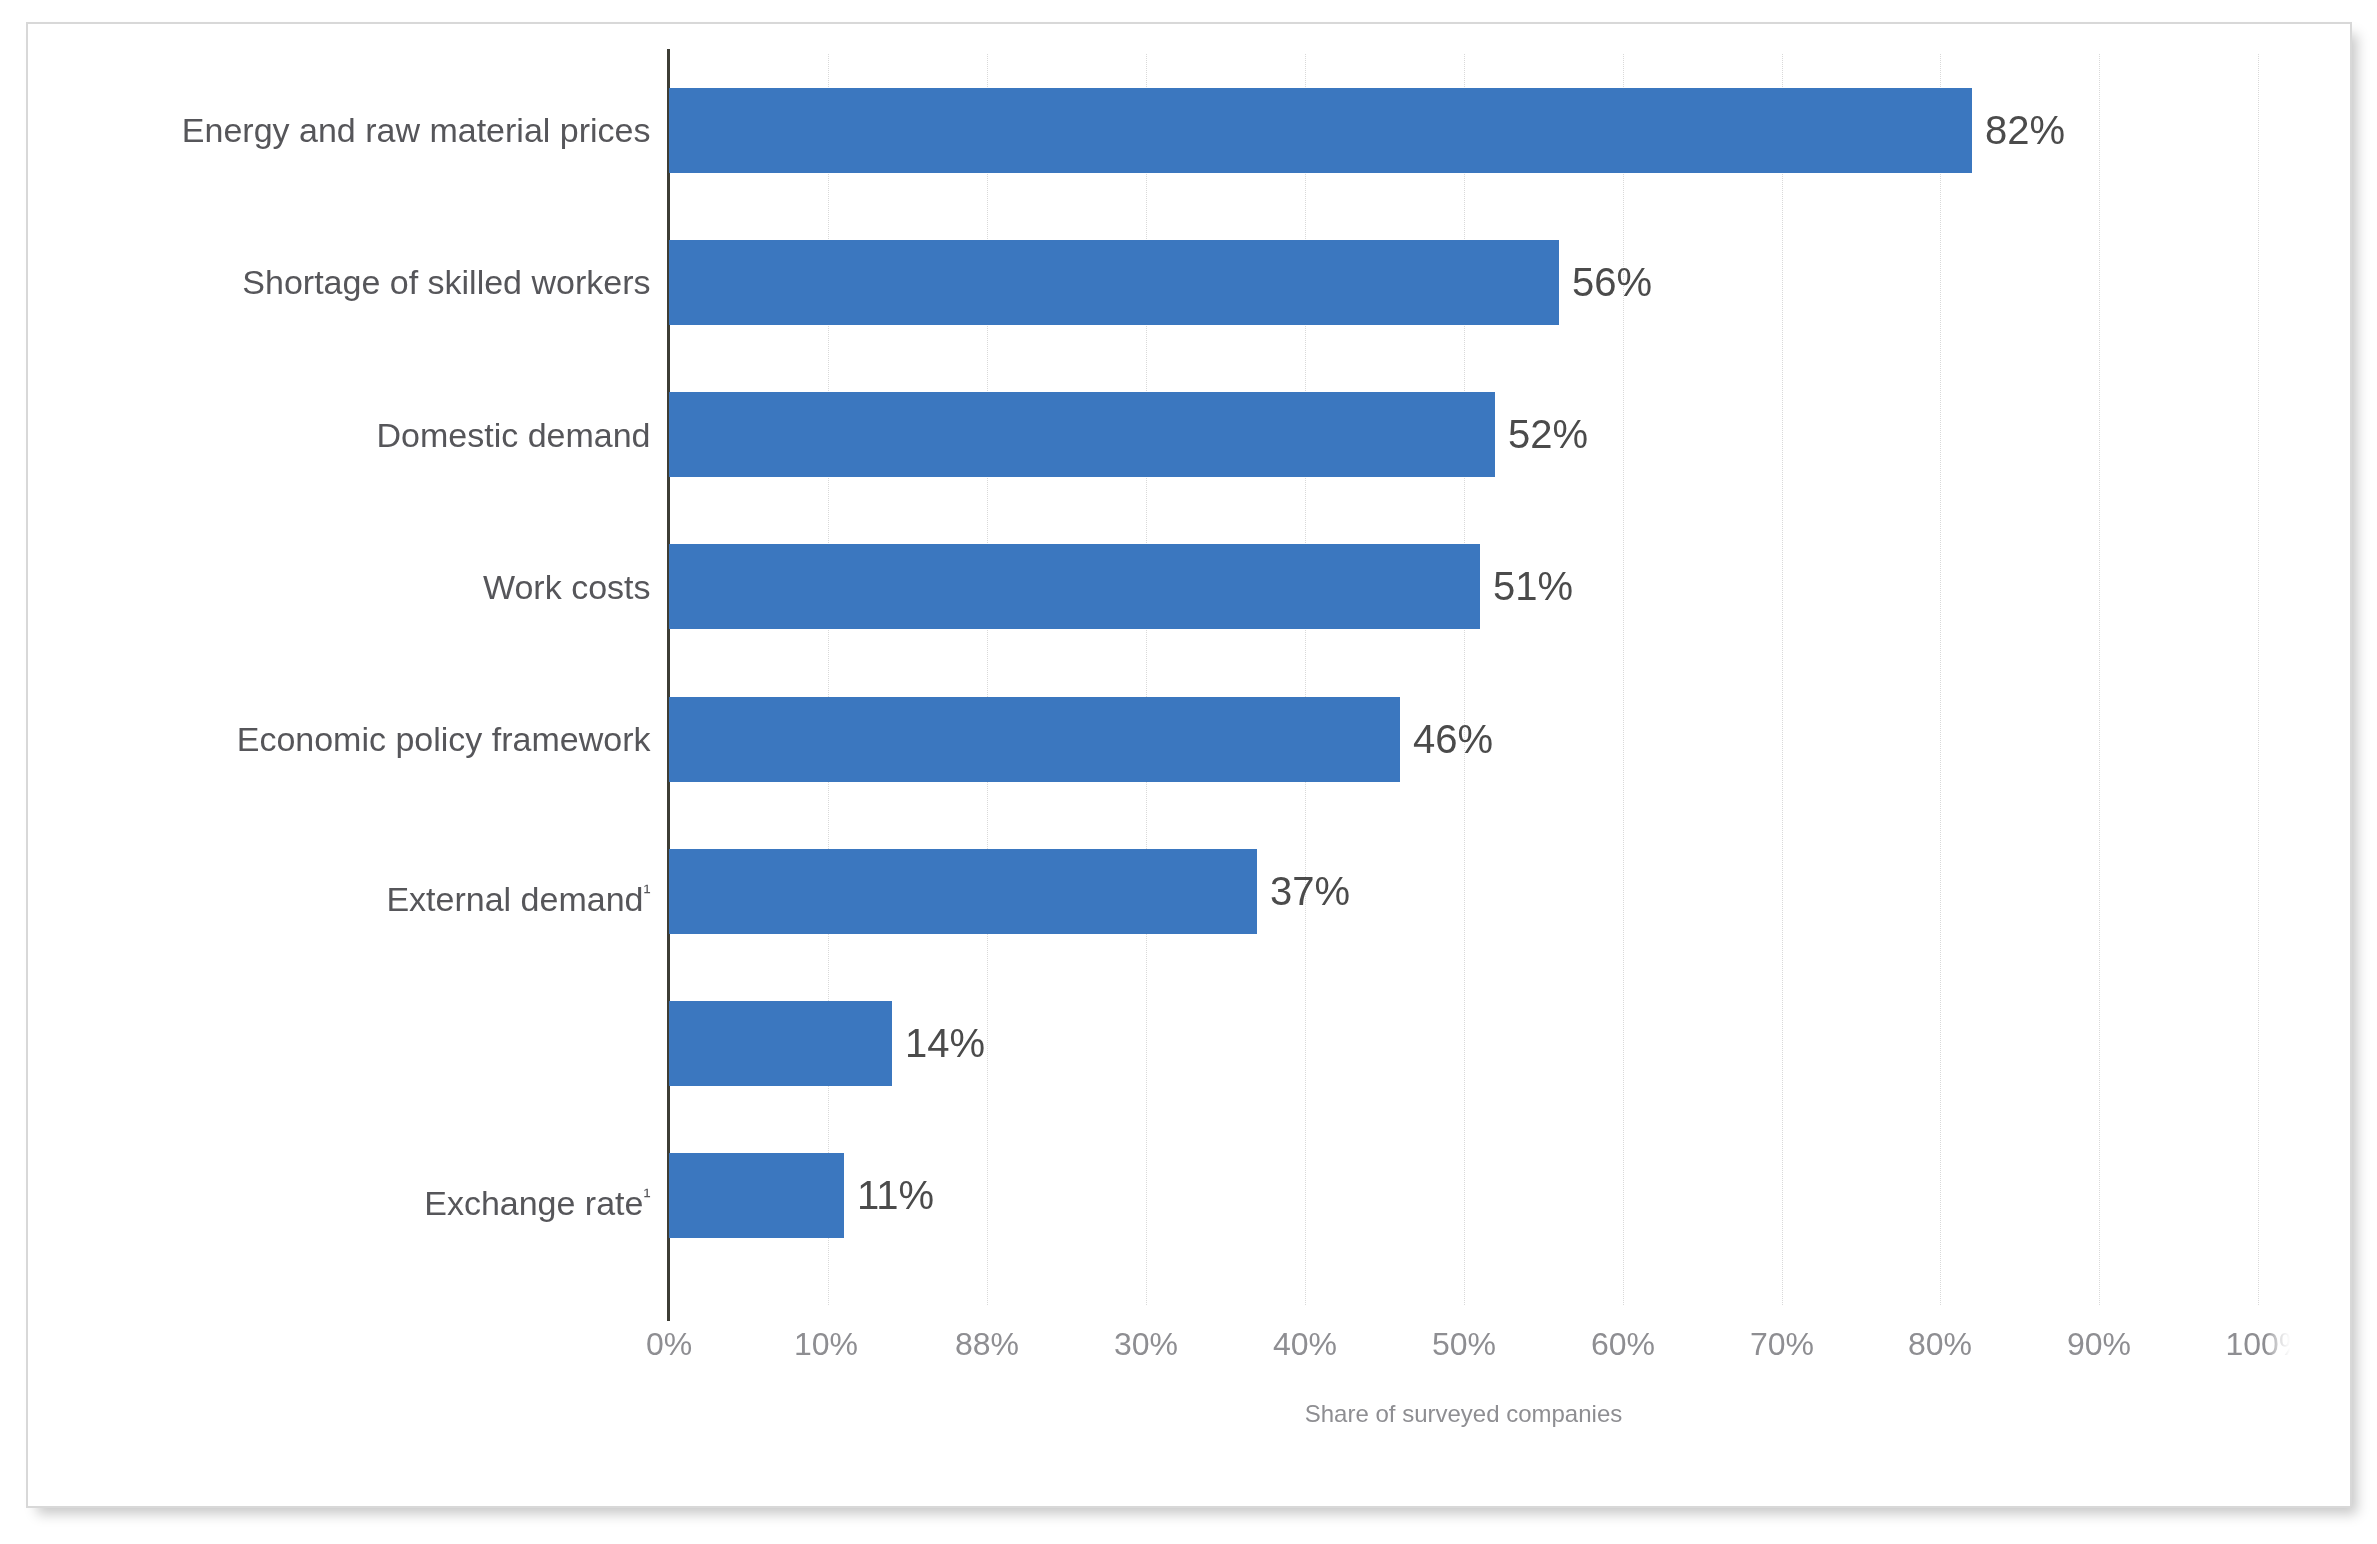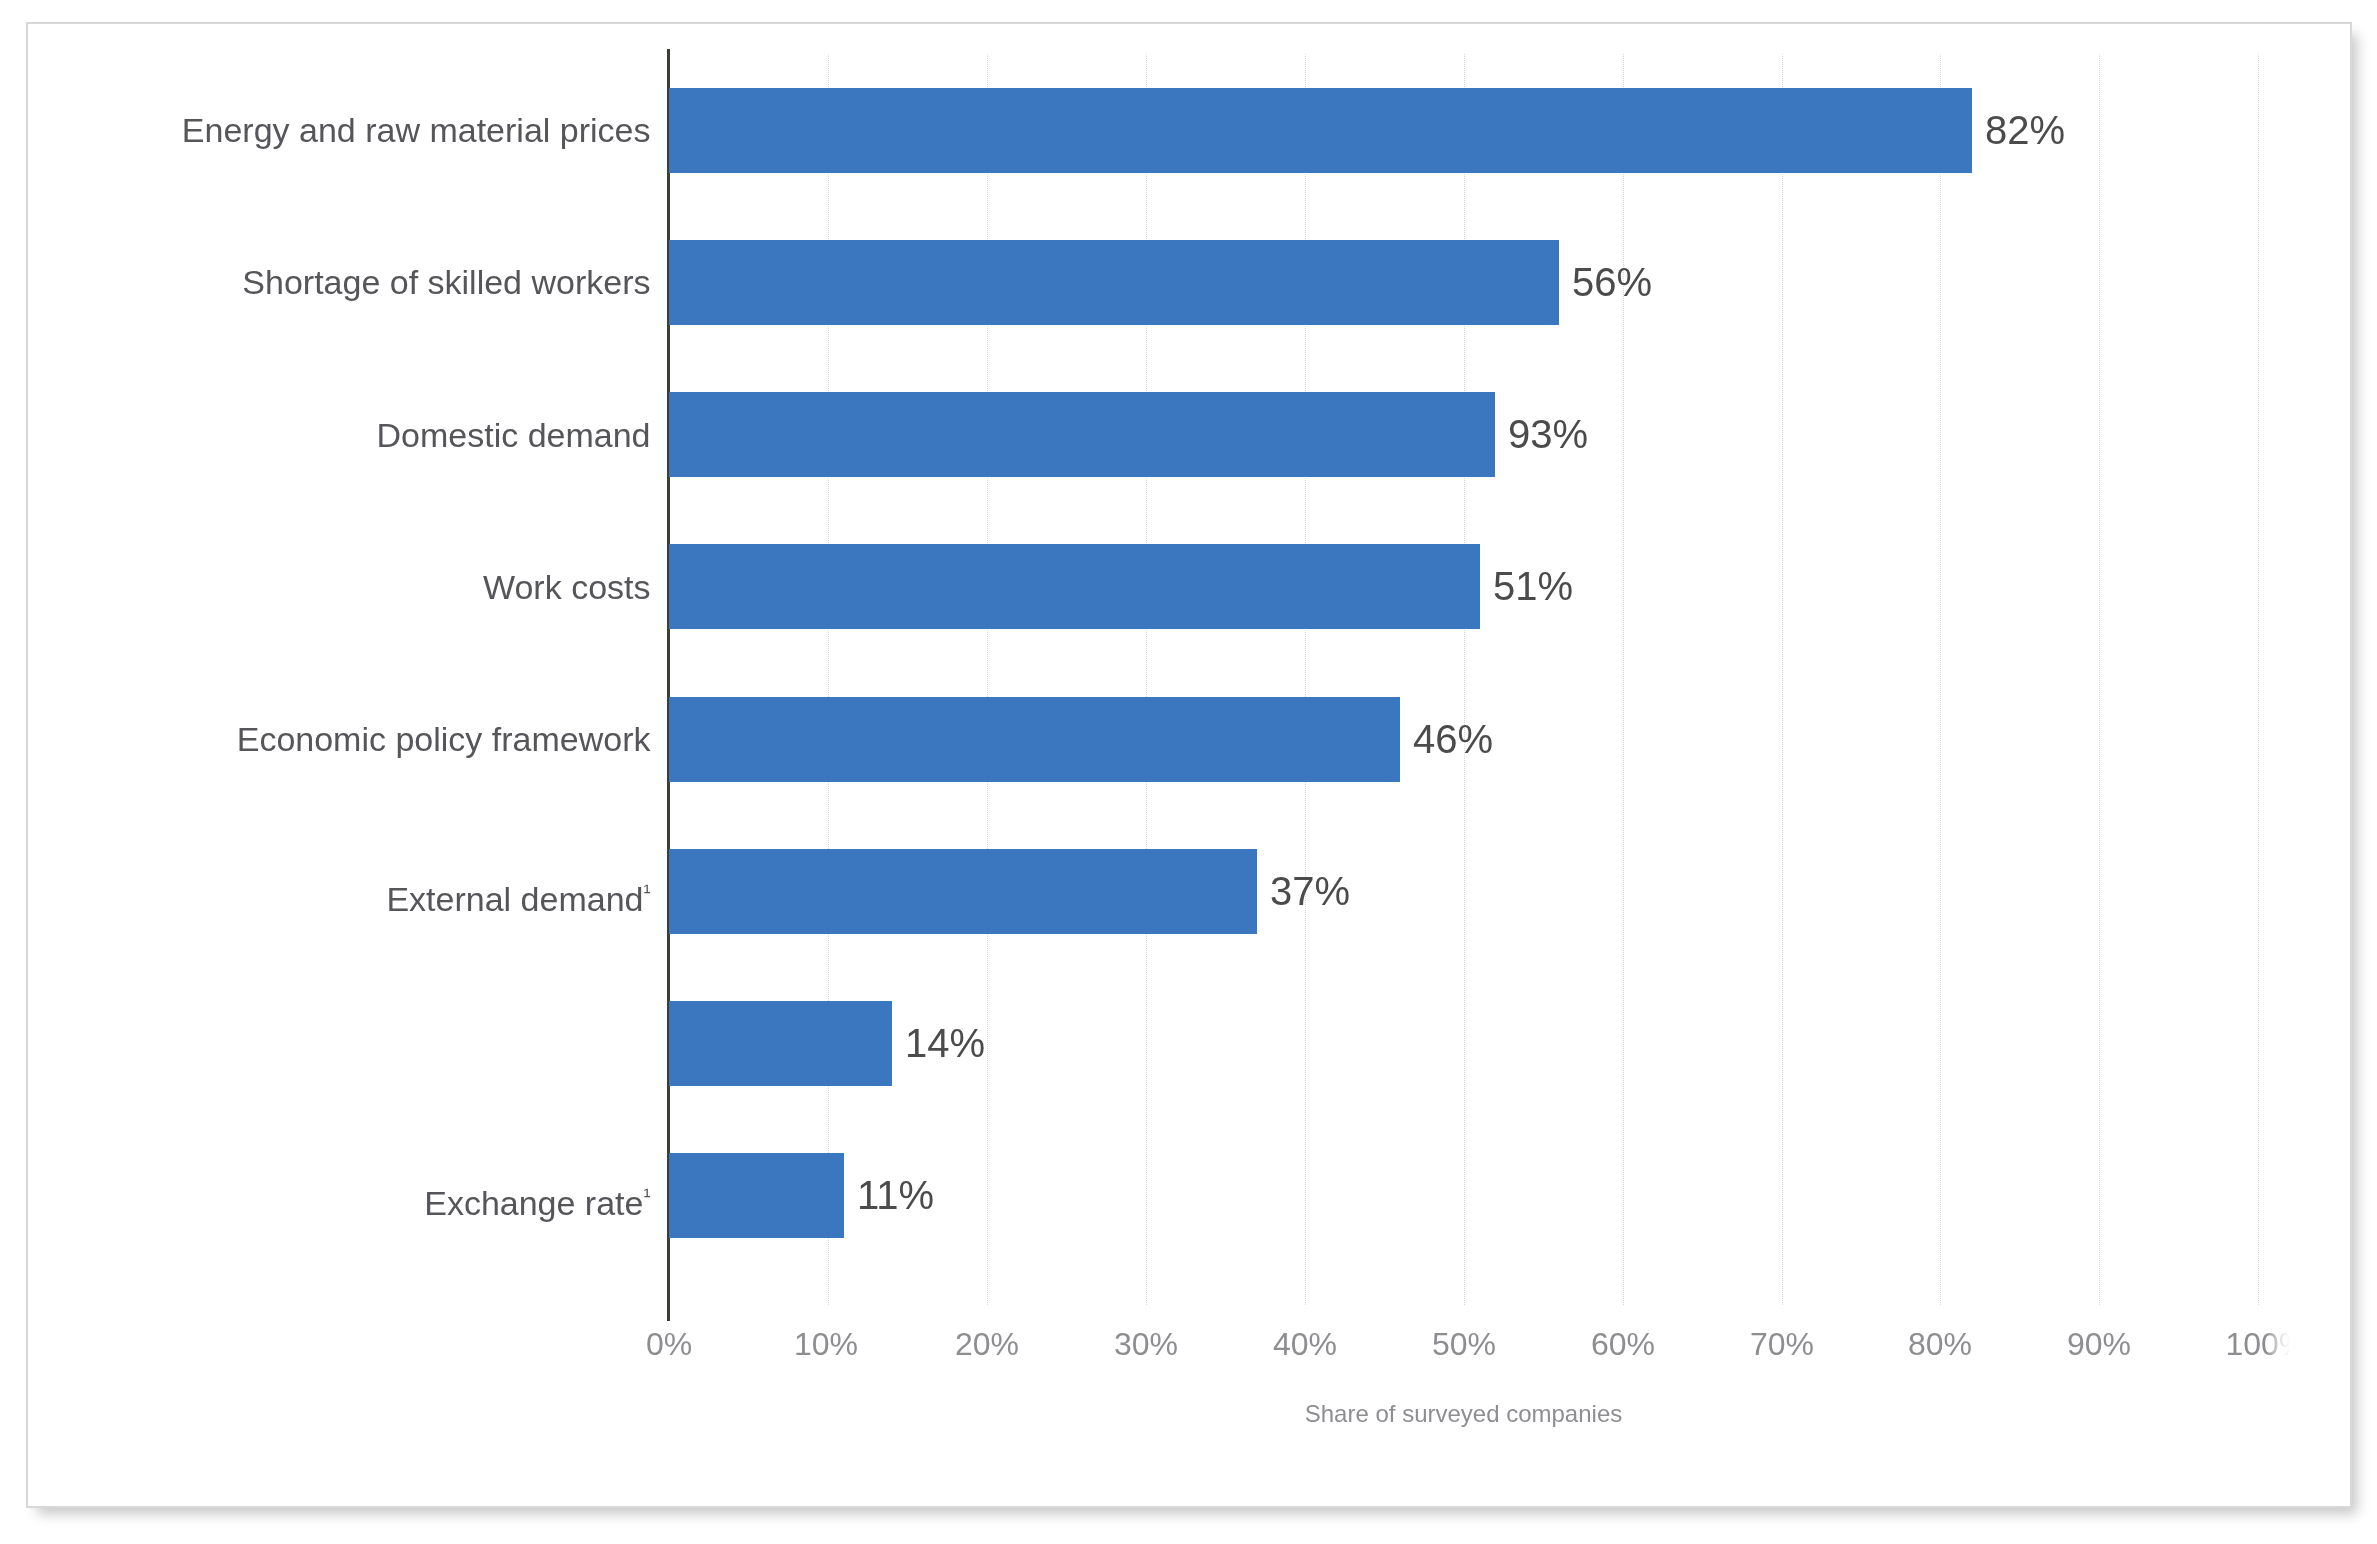--- a/index.html
+++ b/index.html
@@ -179,21 +179,21 @@
           <div class="bar-row" style="top: 0px; width: 1589px;">
             <div class="bar-rect" style="width: 1303px;"></div>
             <div class="bar-value" style="left: 1303px;">82%</div>
           </div>
           <div class="bar-row" style="top: 152px; width: 1589px;">
             <div class="bar-rect" style="width: 890px;"></div>
             <div class="bar-value" style="left: 890px;">56%</div>
           </div>
           <div class="bar-row" style="top: 304px; width: 1589px;">
             <div class="bar-rect" style="width: 826px;"></div>
-            <div class="bar-value" style="left: 826px;">93%</div>
+            <div class="bar-value" style="left: 826px;">52%</div>
           </div>
           <div class="bar-row" style="top: 456px; width: 1589px;">
             <div class="bar-rect" style="width: 811px;"></div>
             <div class="bar-value" style="left: 811px;">51%</div>
           </div>
           <div class="bar-row" style="top: 609px; width: 1589px;">
             <div class="bar-rect" style="width: 731px;"></div>
             <div class="bar-value" style="left: 731px;">46%</div>
           </div>
           <div class="bar-row" style="top: 761px; width: 1589px;">
@@ -207,21 +207,21 @@
           <div class="bar-row" style="top: 1065px; width: 1589px;">
             <div class="bar-rect" style="width: 175px;"></div>
             <div class="bar-value" style="left: 175px;">11%</div>
           </div>
         </div>
     </div>
 
     <div id="x-tick-labels">
         <div class="x-tick" style="left: 0px;">0%</div>
         <div class="x-tick" style="left: 157px;">10%</div>
-        <div class="x-tick" style="left: 318px;">20%</div>
+        <div class="x-tick" style="left: 318px;">88%</div>
         <div class="x-tick" style="left: 477px;">30%</div>
         <div class="x-tick" style="left: 636px;">40%</div>
         <div class="x-tick" style="left: 795px;">50%</div>
         <div class="x-tick" style="left: 954px;">60%</div>
         <div class="x-tick" style="left: 1113px;">70%</div>
         <div class="x-tick" style="left: 1271px;">80%</div>
         <div class="x-tick" style="left: 1430px;">90%</div>
         <div class="x-tick clipped" style="left: 1589px;">100%</div>
       </div>
 

